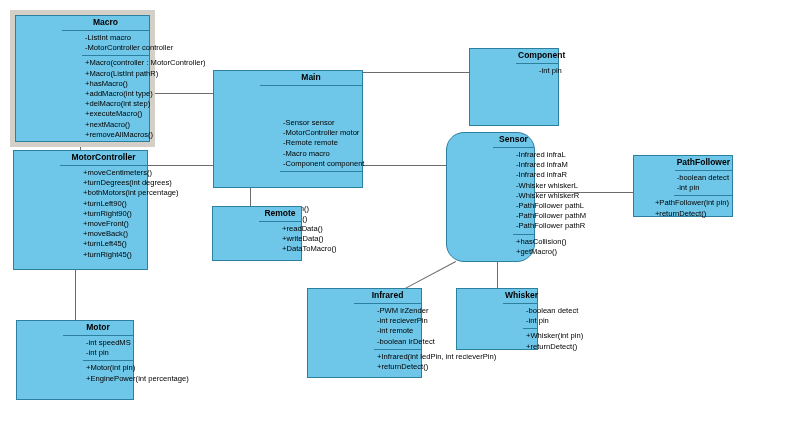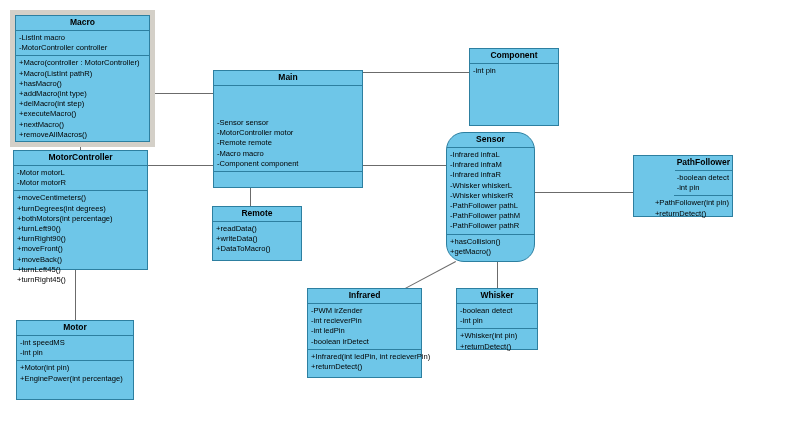--- a/index.html
+++ b/index.html
@@ -29,33 +29,35 @@
     background: #6b6b6b;
   }
   
   .uml {
     position: absolute;
     box-sizing: border-box;
     background: #6ec6e8;
     border: 1px solid #2d7fa0;
     display: flex;
     flex-direction: column;
+    padding-left: 46px;
   }
   .uml .title {
     text-align: center;
     font-size: 8.5px;
     font-weight: bold;
     color: #000000;
     padding: 2px 2px 3px 2px;
     border-bottom: 1px solid #2d7fa0;
     line-height: 9px;
   }
   .uml .compartment {
     padding: 2px 3px 2px 3px;
     border-bottom: 1px solid #2d7fa0;
+    margin-left: 20px;
   }
   .uml .compartment:last-child {
     border-bottom: none;
   }
   .uml .row {
     font-size: 7.6px;
     color: #000000;
     line-height: 10.2px;
     white-space: nowrap;
   }
@@ -110,24 +112,20 @@
       <div class="row">+addMacro(int type)</div>
       <div class="row">+delMacro(int step)</div>
       <div class="row">+executeMacro()</div>
       <div class="row">+nextMacro()</div>
       <div class="row">+removeAllMacros()</div>
     </div>
   </div>
 
   <div class="uml" style="left:13px; top:150px; width:135px; height:120px;">
     <div class="title">MotorController</div>
-    <div class="compartment">
-      <div class="row">-Motor motorL</div>
-      <div class="row">-Motor motorR</div>
-    </div>
     <div class="compartment">
       <div class="row">+moveCentimeters()</div>
       <div class="row">+turnDegrees(int degrees)</div>
       <div class="row">+bothMotors(int percentage)</div>
       <div class="row">+turnLeft90()</div>
       <div class="row">+turnRight90()</div>
       <div class="row">+moveFront()</div>
       <div class="row">+moveBack()</div>
       <div class="row">+turnLeft45()</div>
       <div class="row">+turnRight45()</div>
@@ -205,21 +203,21 @@
       <div class="row">+PathFollower(int pin)</div>
       <div class="row">+returnDetect()</div>
     </div>
   </div>
 
   <div class="uml" style="left:307px; top:288px; width:115px; height:90px;">
     <div class="title">Infrared</div>
     <div class="compartment">
       <div class="row">-PWM irZender</div>
       <div class="row">-int recieverPin</div>
-      <div class="row">-int ledPin</div>
+      <div class="row">-int remote</div>
       <div class="row">-boolean irDetect</div>
     </div>
     <div class="compartment">
       <div class="row">+Infrared(int ledPin, int recieverPin)</div>
       <div class="row">+returnDetect()</div>
     </div>
   </div>
 
   <div class="uml" style="left:456px; top:288px; width:82px; height:62px;">
     <div class="title">Whisker</div>

